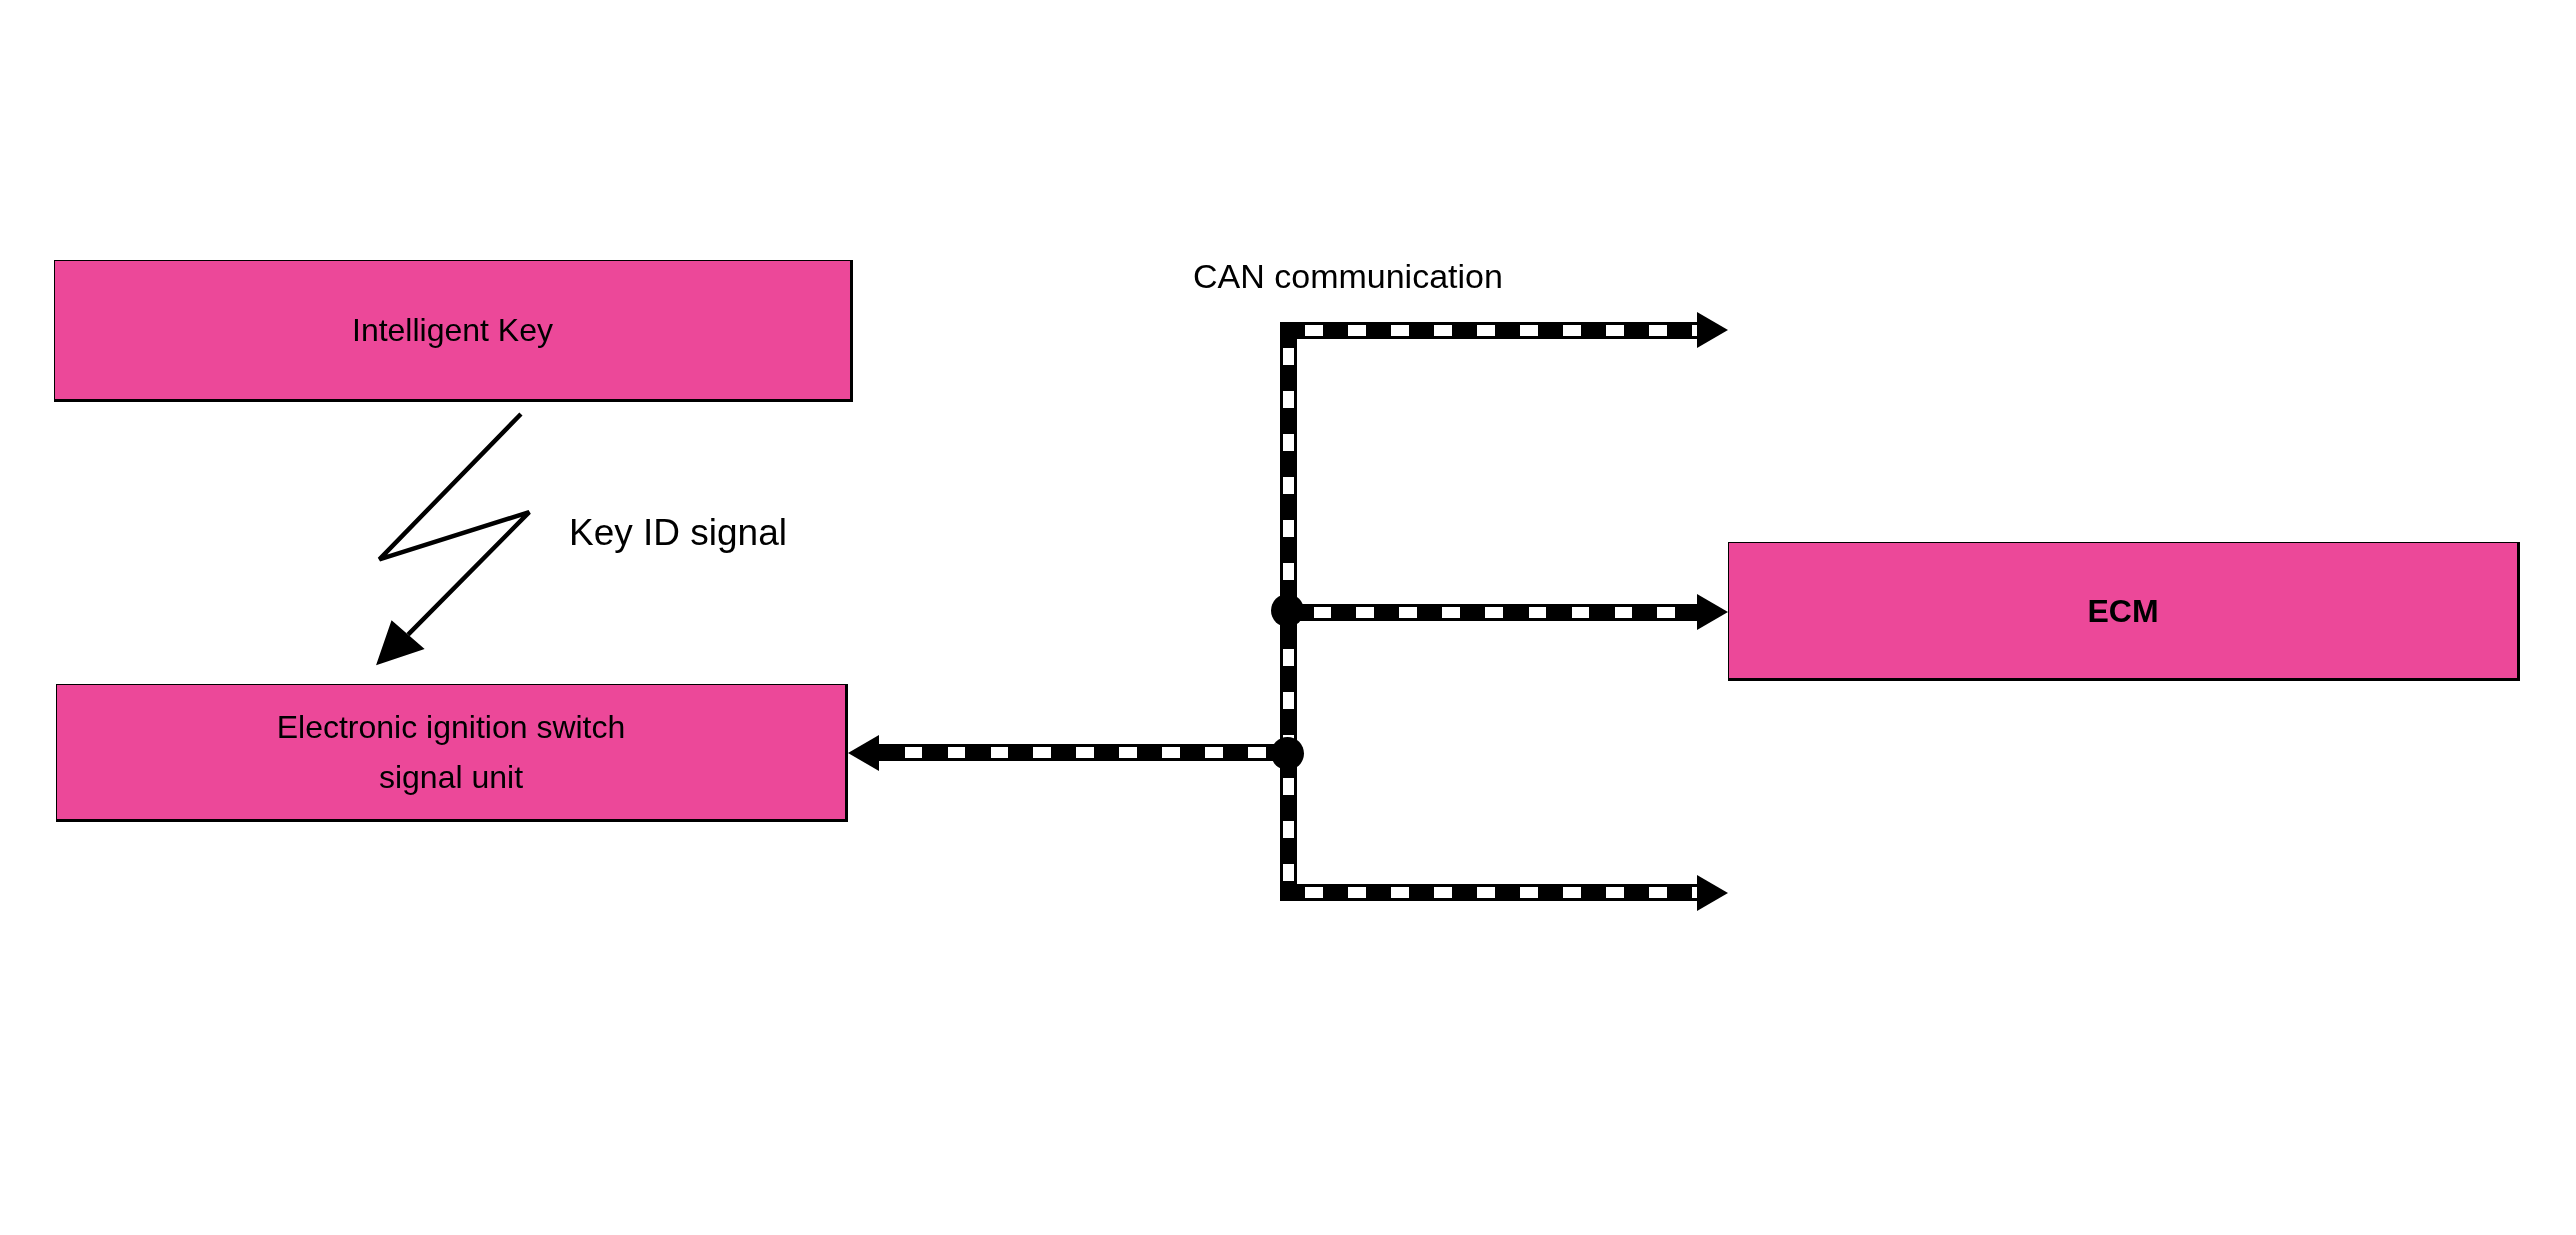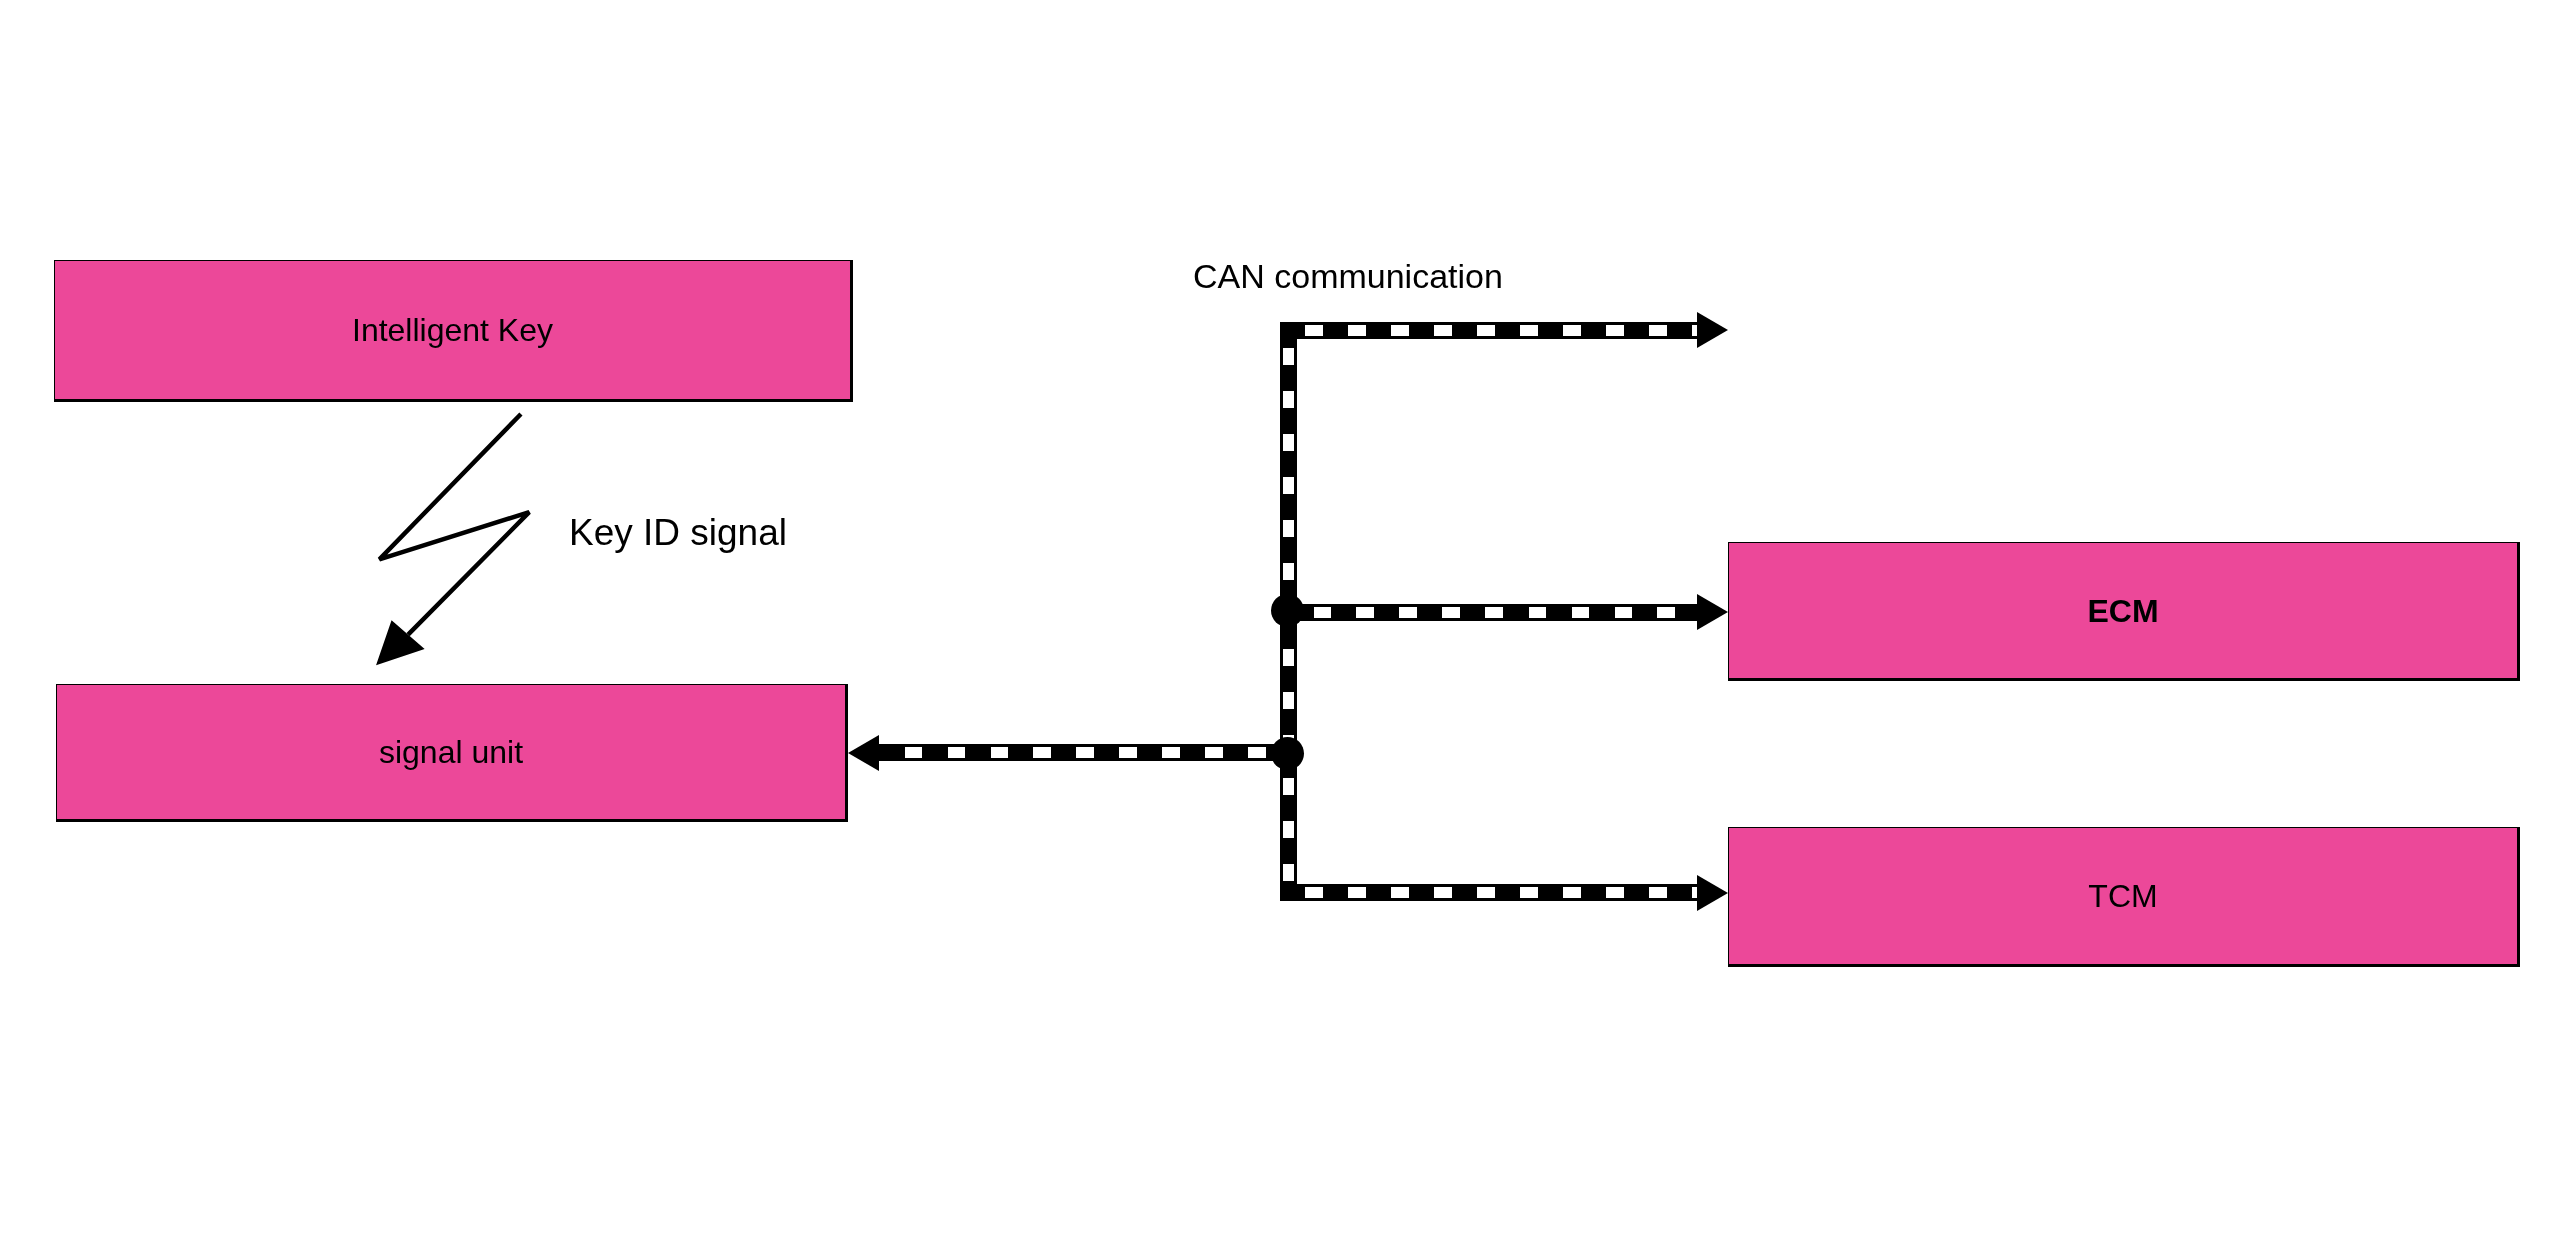--- a/index.html
+++ b/index.html
@@ -81,31 +81,29 @@
 </head>
 <body>
 
 <div id="canvas">
 
   <div class="box" id="box-intelligent-key">
     <span>Intelligent Key</span>
   </div>
 
   <div class="box" id="box-eis">
+    <span>Electronic ignition switch</span>
     <span>signal unit</span>
   </div>
 
 
   <div class="box" id="box-ecm">
     <span>ECM</span>
   </div>
 
-  <div class="box" id="box-tcm">
-    <span>TCM</span>
-  </div>
 
   <div class="bus-v" id="bus-trunk"></div>
   <div class="bus-h" id="bus-top-branch"></div>
   <div class="bus-h" id="bus-ecm-branch"></div>
   <div class="bus-h" id="bus-left-branch"></div>
   <div class="bus-h" id="bus-tcm-branch"></div>
 
   <div class="bus-dot" id="dot-ecm-junction"></div>
   <div class="bus-dot" id="dot-left-junction"></div>
 

